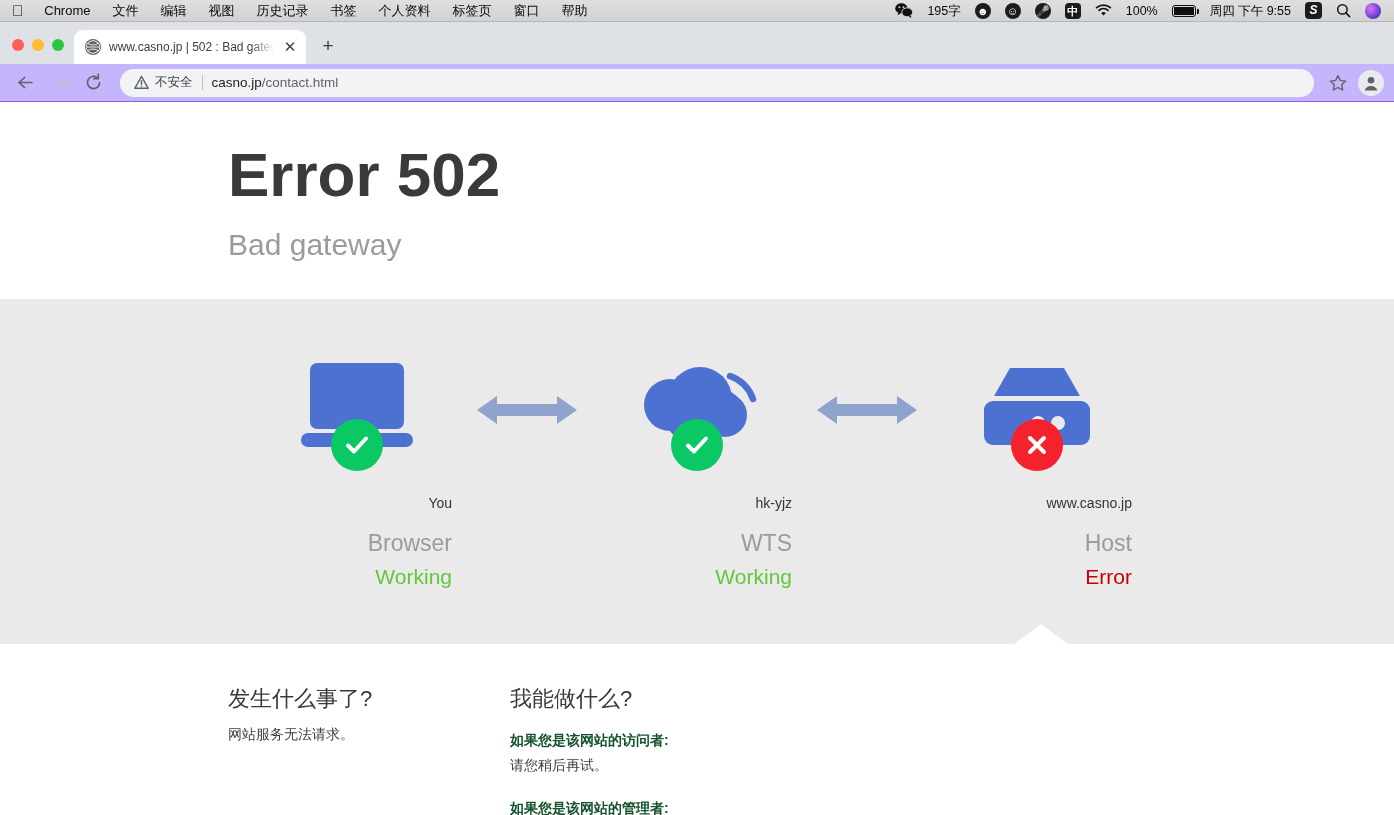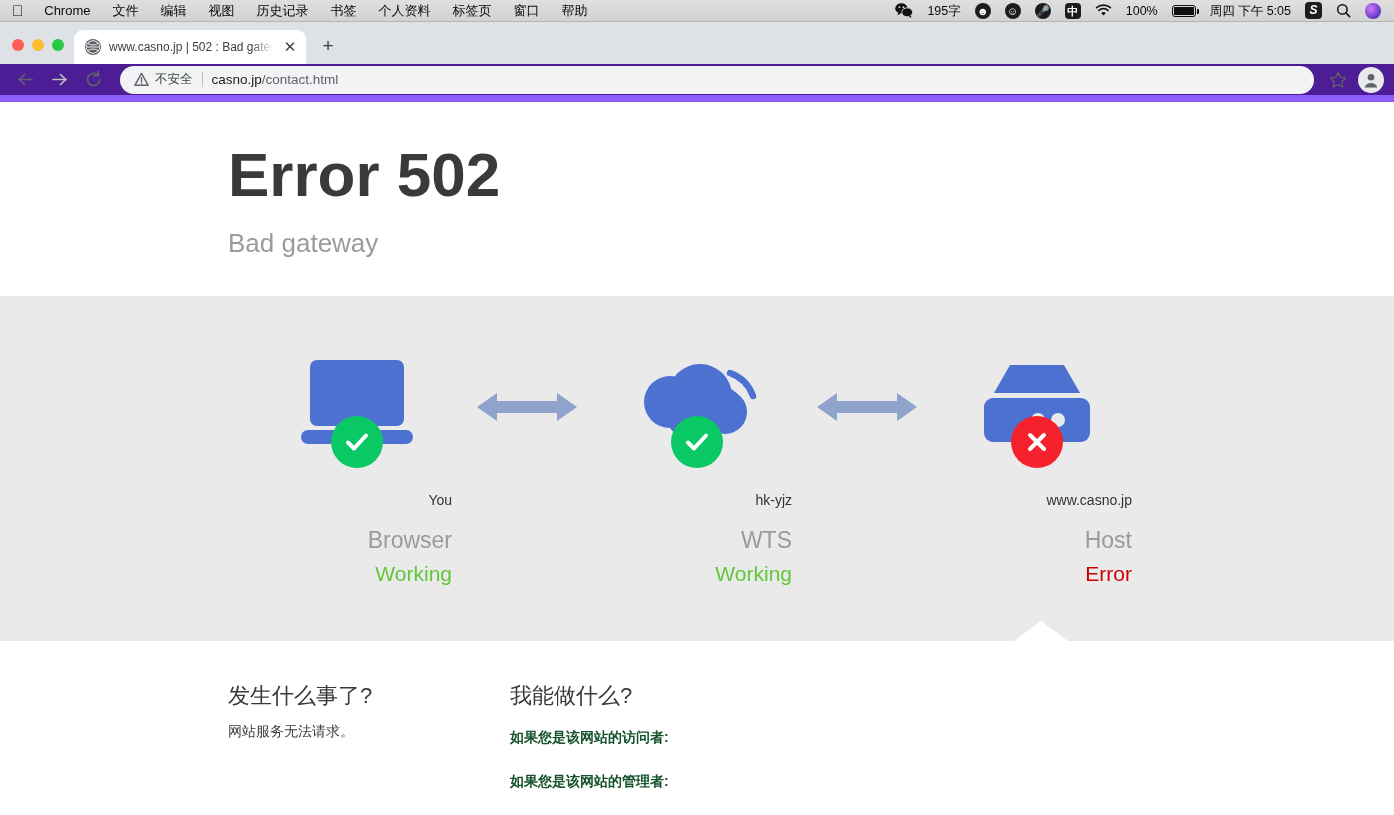--- a/index.html
+++ b/index.html
@@ -95,23 +95,23 @@
     width: 16px; height: 16px; color: #3c4043; font-size: 15px;
     line-height: 15px; text-align: center; flex: 0 0 16px;
   }
   .newtab {
     width: 28px; height: 28px; margin: 0 0 4px 8px;
     font-size: 19px; color: #3c4043; text-align: center; line-height: 27px;
   }
 
   
   .toolbar {
-    height: 38px; background: #4c1d95;
+    height: 38px; background: #c4b5fd;
     display: flex; align-items: center; padding: 0 10px;
-    border-bottom: 7px solid #8b5cf6;
+    border-bottom: 1px solid #8b5cf6;
   }
   .navbtn {
     width: 30px; height: 30px; display: flex; align-items: center;
     justify-content: center; color: #5f6368; margin-right: 4px;
   }
   .navbtn.dim { color: #bdc1c6; }
   .omnibox {
     flex: 1; height: 28px; background: #f1f3f4; border-radius: 14px;
     display: flex; align-items: center; padding: 0 14px;
     font-size: 13.5px; margin: 0 8px;
@@ -132,21 +132,21 @@
 
   
   .page { width: 100%; height: 713px; background: #fff; position: relative;
           overflow: hidden; }
   .hero { padding: 42px 0 0 228px; }
   .hero h1 {
     font-size: 62px; font-weight: 700; color: #3a3a3a; letter-spacing: 0px;
     line-height: 1.0;
   }
   .hero h2 {
-    font-size: 26px; font-weight: 400; color: #9b9b9b; margin-top: 22px;
+    font-size: 30px; font-weight: 400; color: #9b9b9b; margin-top: 22px;
   }
 
   .diagram {
     margin-top: 37px; background: #eaeaea; height: 345px;
     position: relative;
   }
   .nodes {
     display: flex; align-items: flex-start; justify-content: center;
     padding-top: 46px;
   }
@@ -241,21 +241,21 @@
         <path d="M3.9 6.3 a7 7 0 0 1 9.2 0" stroke="#111" stroke-width="1.7" fill="none" stroke-linecap="round"></path>
         <path d="M1.6 3.6 a10.7 10.7 0 0 1 13.8 0" stroke="#111" stroke-width="1.7" fill="none" stroke-linecap="round"></path>
       </svg>
     </span>
     <span class="si">100%</span>
     <span class="si">
       <span class="batt">
           <span class="batt-fill"></span>
         </span>
     </span>
-    <span class="si">周四 下午 5:05</span>
+    <span class="si">周四 下午 9:55</span>
     <span class="si">
         <span class="sogou">S</span>
       </span>
     <span class="si">
       <svg width="15" height="15" viewBox="0 0 15 15">
         <circle cx="6.4" cy="6.4" r="4.7" stroke="#111" stroke-width="1.5" fill="none"></circle>
         <line x1="9.9" y1="9.9" x2="13.6" y2="13.6" stroke="#111" stroke-width="1.5" stroke-linecap="round"></line>
       </svg>
     </span>
     <span class="si">
@@ -420,18 +420,19 @@
   </div>
 
   <div class="bottom">
     <div class="col-left">
       <h3>发生什么事了?</h3>
       <p>网站服务无法请求。</p>
     </div>
     <div class="col-right">
       <h3>我能做什么?</h3>
       <p class="lead">如果您是该网站的访问者:</p>
+      <p class="sub">请您稍后再试。</p>
       <p class="lead blk">如果您是该网站的管理者:</p>
 
     </div>
   </div>
 
 </div>
 
 </body></html>

